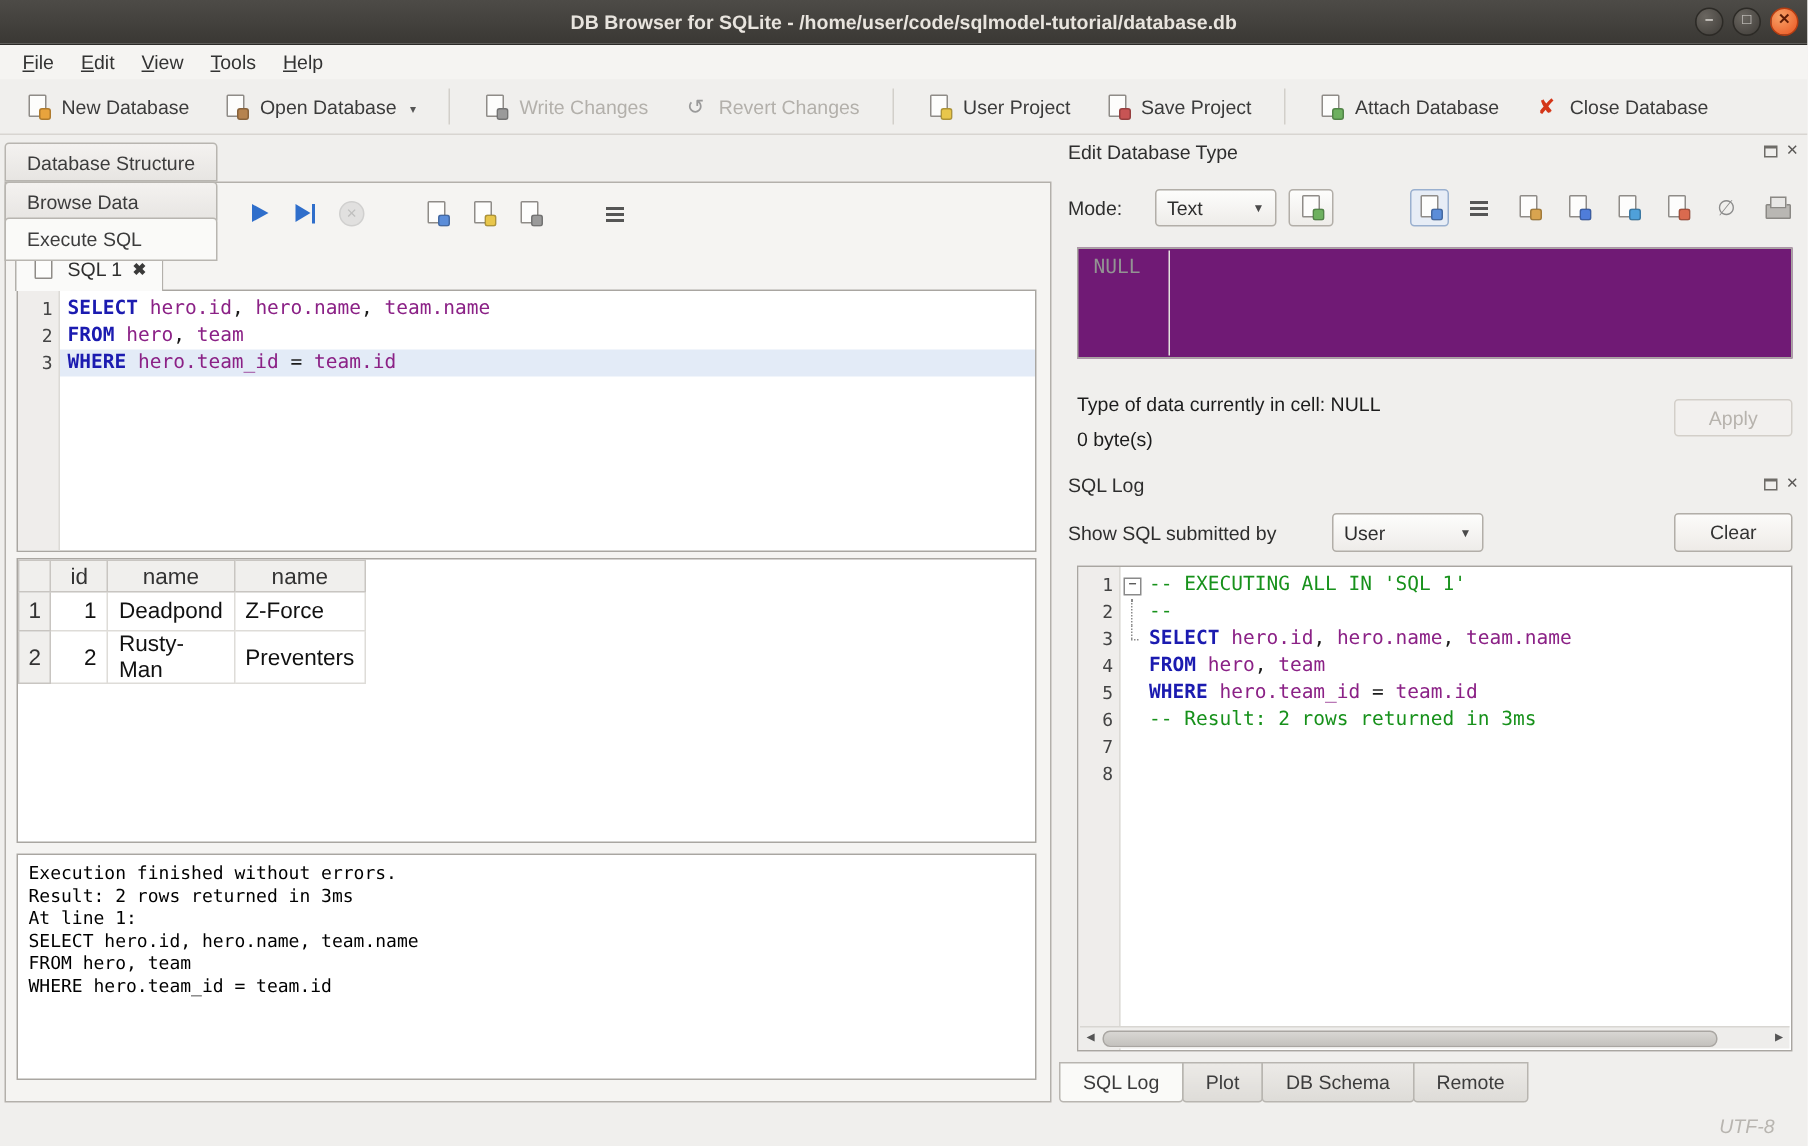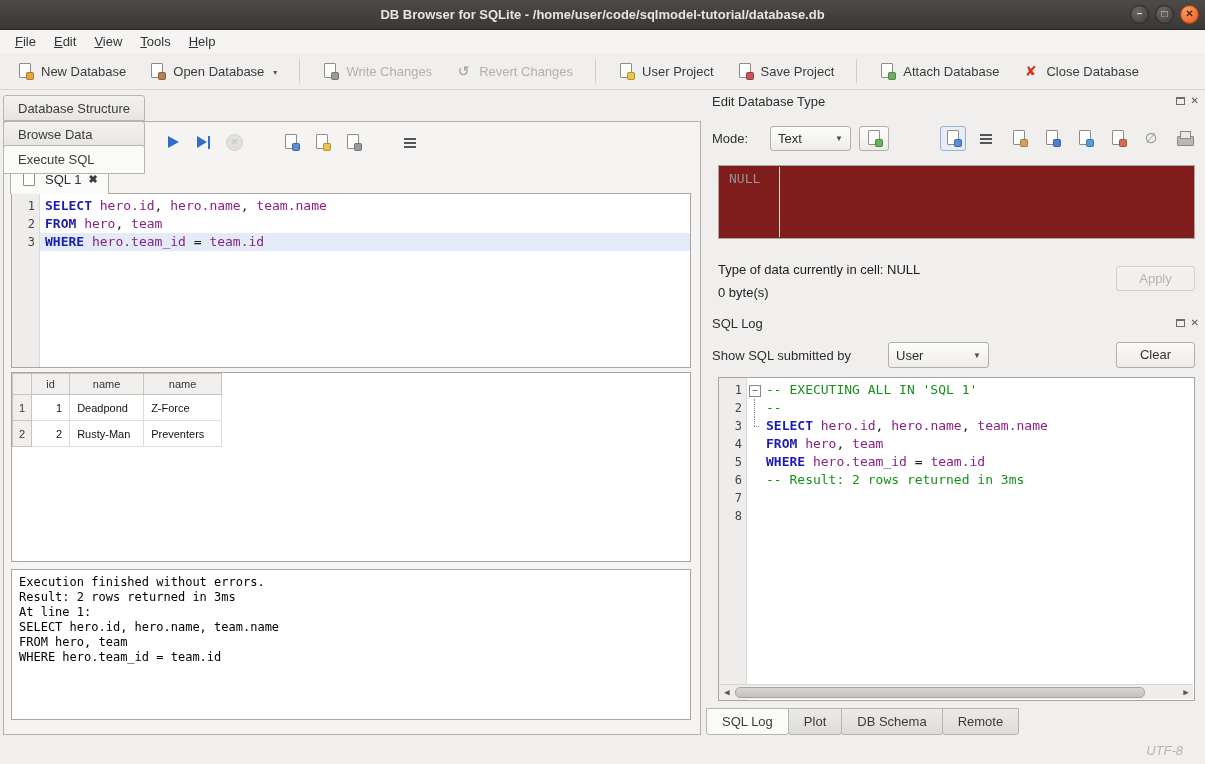--- a/index.html
+++ b/index.html
@@ -84,21 +84,21 @@
   .code { flex:1; padding-top:3px; }
   .codeline { height:18px; line-height:18px; padding-left:5px; white-space:pre; }
   .codeline.current { background:var(--curline); }
   .tok-kw { color:var(--kw); font-weight:bold; }
   .tok-id { color:var(--id); }
   .tok-cmt { color:var(--cmt); }
   .tok-pln { color:var(--pln); }
   
   .tblbox { position:absolute; left:7px; top:250px; width:680px; height:190px;
     background:#fff; border:1px solid #a9a6a1; overflow:hidden; }
-  .tblbox table { border-collapse:collapse; font-size:11px; }
+  .tblbox table { border-collapse:collapse; font-size:15px; }
   .tblbox th { background:#f0efed; border:1px solid #c8c5c1; font-weight:normal;
     height:21px; padding:0 6px; color:#333; }
   .tblbox td { border:1px solid #dedcd8; height:26px; padding:0 7px; color:#111; background:#fff; }
   .tblbox td.num { text-align:right; }
   .tblbox th.corner { width:18px; } .tblbox th.c-id { width:38px; }
   .tblbox th.c-n1 { width:74px; } .tblbox th.c-n2 { width:78px; }
   
   .execlog { position:absolute; left:7px; top:447px; width:680px; height:151px;
     background:#fff; border:1px solid #a9a6a1; padding:5px 7px;
     font-family:"DejaVu Sans Mono", monospace; font-size:12px; line-height:15px;
@@ -112,21 +112,21 @@
   .combo { position:absolute; background:linear-gradient(#fdfdfc,#eeece9);
     border:1px solid #b2aea8; border-radius:3px; display:flex; align-items:center;
     padding:0 7px; color:#2e2e2e; }
   .combo .arrow { margin-left:auto; font-size:8px; color:#4a4a4a; padding-left:6px; }
   .minibtn { position:absolute; background:linear-gradient(#fdfdfc,#eeece9);
     border:1px solid #b2aea8; border-radius:3px; display:flex; align-items:center; justify-content:center; }
   .cellicons { position:absolute; right:8px; top:36px; display:flex; gap:7px; align-items:center; }
   .iconbtn { width:26px; height:25px; display:flex; align-items:center; justify-content:center; border-radius:3px; }
   .iconbtn.pressed { border:1px solid #9ab0cf; background:#e7edf6; }
   .celledit { position:absolute; left:13px; top:75px; width:477px; height:74px;
-    background:#7f1d1d; border:1px solid #a9a6a1; font-family:"DejaVu Sans Mono", monospace; }
+    background:#701a75; border:1px solid #a9a6a1; font-family:"DejaVu Sans Mono", monospace; }
   .celledit::after { content:""; position:absolute; left:60px; top:1px; bottom:1px; border-left:1px solid #e3e1de; }
   .celledit .val { position:absolute; left:10px; top:5px; color:#939393; font-size:13px; }
   .infotext { position:absolute; left:13px; color:#1c1c1c; }
   .btn { position:absolute; border:1px solid #b2aea8; border-radius:3px; text-align:center;
     background:linear-gradient(#fcfbfa,#eeebe7); color:#333; }
   .btn.disabled { color:#b7b3ad; background:#f2f0ee; border-color:#d3cfc9; }
   .logedit { left:13px; top:287px; width:477px; height:324px; position:absolute; }
   .logedit .editorwrap { width:100%; height:100%; background:#fff; border:1px solid #a9a6a1;
     display:flex; font-family:"DejaVu Sans Mono", monospace; font-size:13px; overflow:hidden; position:relative; }
   .hscroll { position:absolute; left:1px; right:1px; bottom:1px; height:15px;

